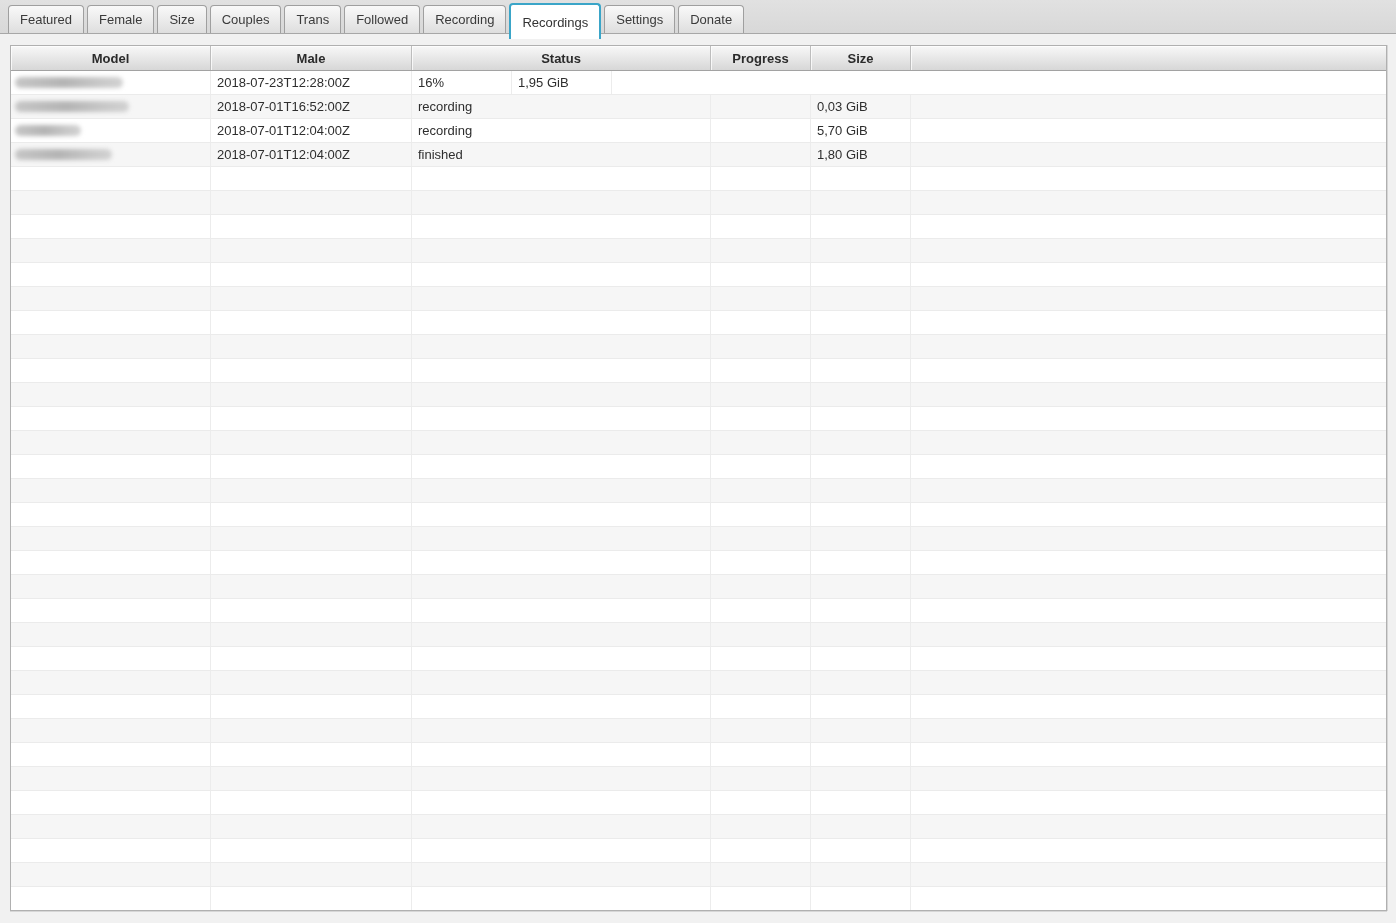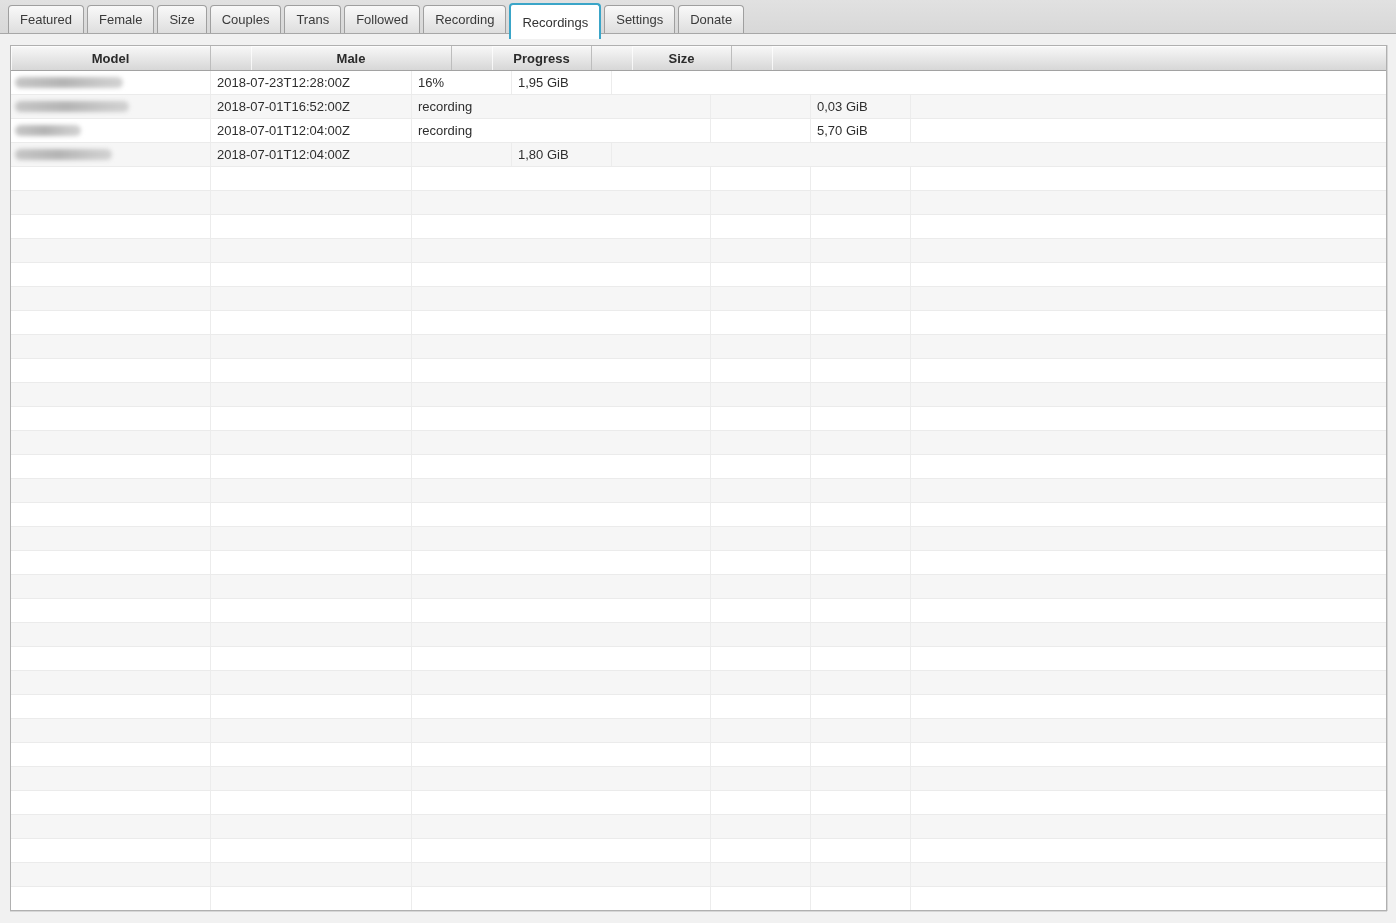--- a/index.html
+++ b/index.html
@@ -57,21 +57,20 @@
     border: 1px solid #b0b0b0;
     box-shadow: 0 1px 0 #d6d6d6, 1px 0 0 #d6d6d6;
     background: #ffffff;
     overflow: hidden;
   }
   .header-row {
     display: flex;
     height: 25px;
     background: linear-gradient(#f8f8f8, #d7d7d7);
     border-bottom: 1px solid #a2a2a2;
-    gap: 40px;
   }
   .th {
     flex: none;
     display: flex;
     align-items: center;
     justify-content: center;
     font-weight: bold;
     color: #2b2b2b;
     border-right: 1px solid #bdbdbd;
     box-shadow: inset 1px 1px 0 rgba(255,255,255,0.75);
@@ -119,20 +118,21 @@
       <div class="tab">Recording</div>
       <div class="tab active">Recordings</div>
       <div class="tab">Settings</div>
       <div class="tab">Donate</div>
     </div>
 
   <div class="table-frame">
     <div class="header-row" id="header-row">
         <div class="th" style="width: 200px;">Model</div>
         <div class="th" style="width: 201px;">Male</div>
+        <div class="th" style="width: 299px;">Status</div>
         <div class="th" style="width: 100px;">Progress</div>
         <div class="th" style="width: 100px;">Size</div>
         <div class="th filler"></div>
       </div>
     <div class="rows" id="rows">
         <div class="tr">
           <div class="td model" style="width: 200px;">
             <div class="blob" style="width: 108px;"></div>
           </div>
           <div class="td date" style="width: 201px;">2018-07-23T12:28:00Z</div>
@@ -158,20 +158,21 @@
           <div class="td status" style="width: 299px;">recording</div>
           <div class="td progress" style="width: 100px;"></div>
           <div class="td size" style="width: 100px;">5,70 GiB</div>
           <div class="td filler"></div>
         </div>
         <div class="tr">
           <div class="td model" style="width: 200px;">
             <div class="blob" style="width: 97px;"></div>
           </div>
           <div class="td date" style="width: 201px;">2018-07-01T12:04:00Z</div>
+          <div class="td status" style="width: 299px;">finished</div>
           <div class="td progress" style="width: 100px;"></div>
           <div class="td size" style="width: 100px;">1,80 GiB</div>
           <div class="td filler"></div>
         </div>
         <div class="tr">
           <div class="td model" style="width: 200px;"></div>
           <div class="td date" style="width: 201px;"></div>
           <div class="td status" style="width: 299px;"></div>
           <div class="td progress" style="width: 100px;"></div>
           <div class="td size" style="width: 100px;"></div>

